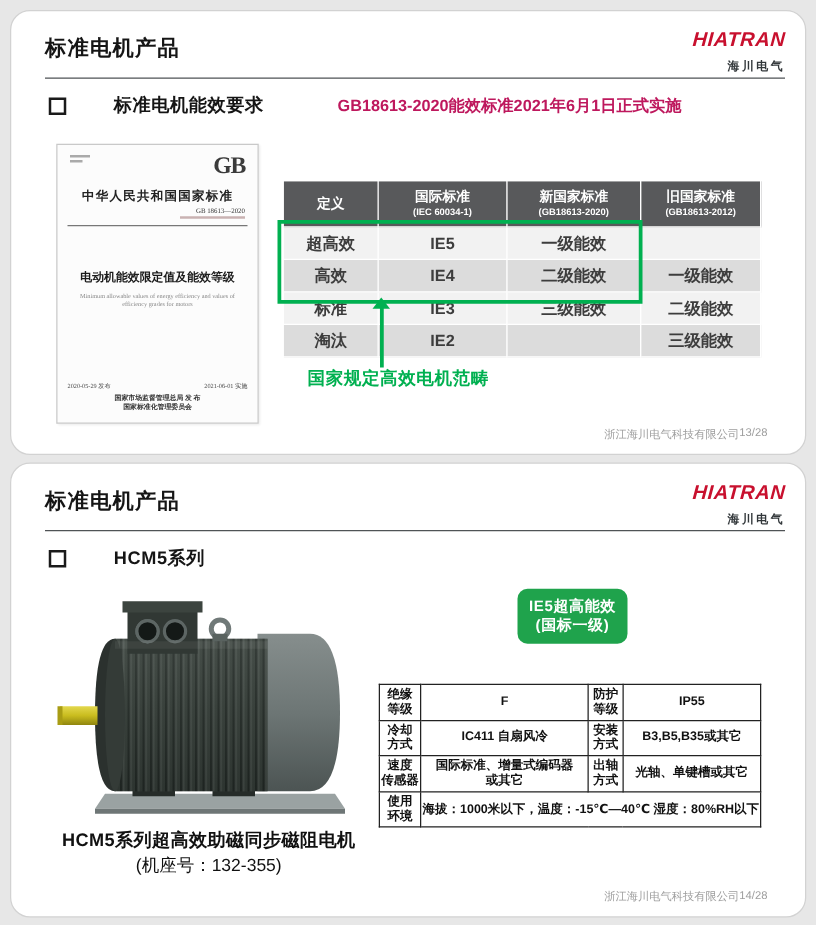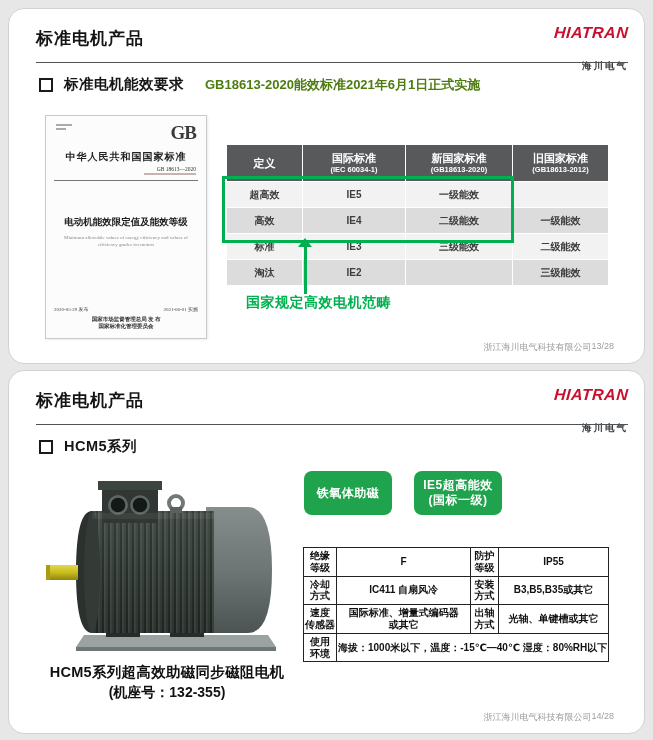--- a/index.html
+++ b/index.html
@@ -18,27 +18,27 @@
   #slide1{top:8px;height:354px;}
   #slide2{top:370px;height:362px;}
 
   
   .slide-title{
     position:absolute;left:27px;top:18px;margin:0;
     font-size:17px;font-weight:bold;color:#151515;letter-spacing:1px;
   }
   .logo{position:absolute;right:16px;top:16px;text-align:right;line-height:1;}
   .logo-en{font-size:16px;font-weight:900;color:#c8102e;letter-spacing:.5px;font-style:italic;transform:skewX(-4deg);}
-  .logo-cn{font-size:9.5px;font-weight:bold;color:#33383b;letter-spacing:2px;margin-top:20px;}
+  .logo-cn{font-size:9.5px;font-weight:bold;color:#33383b;letter-spacing:2px;margin-top:8px;}
   .rule{position:absolute;left:27px;right:16px;top:53px;height:1px;background:#4f5356;}
 
-  .section-row{position:absolute;left:30px;top:66px;display:flex;align-items:center;}
+  .section-row{position:absolute;left:30px;top:66px;display:flex;align-items:center;gap:27px;}
   .bullet{width:10px;height:10px;border:2.5px solid #1a1a1a;display:inline-block;margin-right:11px;}
   .section-title{margin:0;font-size:14.5px;font-weight:bold;color:#151515;letter-spacing:.5px;}
-  .green-note{margin-left:21px;font-size:13px;font-weight:bold;color:#4d7c0f;}
+  .green-note{margin-left:32px;font-size:13px;font-weight:bold;color:#be185d;}
 
   
   .gb-doc{
     position:absolute;left:36px;top:106px;width:160px;height:222px;
     background:#fcfcfc;border:1px solid #c9c9c9;box-shadow:1px 1px 2px rgba(0,0,0,.08);
     font-family:"Liberation Serif","DejaVu Serif",serif;
   }
   .gb-code-bars span{display:block;height:2px;background:#aaa;margin:2px 0 0 10px;}
   .gb-code-bars span:nth-child(1){width:16px;margin-top:8px;}
   .gb-code-bars span:nth-child(2){width:10px;}
@@ -51,21 +51,21 @@
   .gb-sub-en{position:absolute;left:14px;right:14px;top:118px;text-align:center;font-size:5px;color:#888;line-height:1.4;}
   .gb-dates{position:absolute;left:8px;right:8px;bottom:26px;display:flex;justify-content:space-between;font-size:5px;color:#444;}
   .gb-issuers{position:absolute;left:0;right:0;bottom:8px;text-align:center;font-size:5.5px;font-weight:bold;color:#333;line-height:1.3;}
 
   
   .efftable{position:absolute;left:217px;top:135px;border-collapse:collapse;table-layout:fixed;}
   .efftable th,.efftable td{border:1.5px solid #fff;padding:0;text-align:center;vertical-align:middle;}
   .efftable th{background:#58595b;color:#fff;height:36px;}
   .efftable .h-label{display:block;font-size:11px;font-weight:bold;line-height:1.15;}
   .efftable .h-sub{display:block;font-size:7.5px;font-weight:bold;line-height:1.2;}
-  .efftable td{height:25px;font-size:10px;font-weight:600;color:#3d3d3d;}
+  .efftable td{height:25px;font-size:13px;font-weight:600;color:#3d3d3d;}
   .efftable tr.r-light td{background:#f2f2f2;}
   .efftable tr.r-dark td{background:#dcdcdc;}
   .c0{width:75px;}.c1{width:102px;}.c2{width:106px;}.c3{width:95px;}
 
   .hl-box{position:absolute;left:213px;top:167px;width:286px;height:61px;border:3px solid #00b050;pointer-events:none;}
   .hl-arrow-line{position:absolute;left:295px;top:237px;width:2.5px;height:48px;background:#00b050;}
   .hl-arrow-head{position:absolute;left:289px;top:229px;width:0;height:0;border-left:7px solid transparent;border-right:7px solid transparent;border-bottom:9px solid #00b050;}
   .annotation{position:absolute;left:237px;top:285px;font-size:14px;font-weight:bold;color:#00b050;letter-spacing:.5px;}
 
   .slide-footer{position:absolute;left:27px;right:30px;bottom:9px;display:flex;justify-content:flex-end;font-size:9px;color:#9d9d9d;}
@@ -76,21 +76,21 @@
     background:#1fa34c;color:#fff;font-size:12px;font-weight:bold;
     display:flex;align-items:center;justify-content:center;text-align:center;
     white-space:pre-line;line-height:1.25;letter-spacing:.5px;
   }
   #pill0{left:295px;}#pill1{left:405px;}#pill2{left:515px;}
 
   .motor{position:absolute;left:27px;top:106px;width:262px;height:182px;}
 
   .caption{position:absolute;left:17px;top:292px;width:282px;text-align:center;color:#111;}
   .caption-line1{font-size:14.5px;font-weight:bold;letter-spacing:.3px;}
-  .caption-line2{font-size:14px;font-weight:bold;margin-top:2px;}
+  .caption-line2{font-size:14px;font-weight:normal;margin-top:2px;}
 
   .spectable{position:absolute;left:294px;top:176px;border-collapse:collapse;table-layout:fixed;background:#fff;}
   .spectable td{border:1px solid #222;text-align:center;vertical-align:middle;
     font-size:10px;font-weight:600;color:#111;line-height:1.18;padding:2px 1px;white-space:pre-line;}
   .k-col1{width:40px;}.v-col1{width:124px;}.k-col2{width:42px;}.v-col2{width:124px;}
   .spectable tr{height:23px;}
 </style>
 </head>
 <body>
 
@@ -256,21 +256,20 @@
     <rect x="134" y="30" width="12" height="6" fill="#59625f"></rect>
 
     <rect x="56" y="36" width="122" height="6" fill="#ffffff" opacity="0.06"></rect>
   </svg>
 
   <div class="caption">
     <div class="caption-line1">HCM5系列超高效助磁同步磁阻电机</div>
     <div class="caption-line2">(机座号：132-355)</div>
   </div>
 
-  <div class="pill" id="pill0">铁氧体助磁</div>
   <div class="pill" id="pill1">IE5超高能效
 (国标一级)</div>
 
   <table class="spectable">
     <tbody>
       <tr>
         <td>绝缘
 等级</td>
         <td>F</td>
         <td>防护

